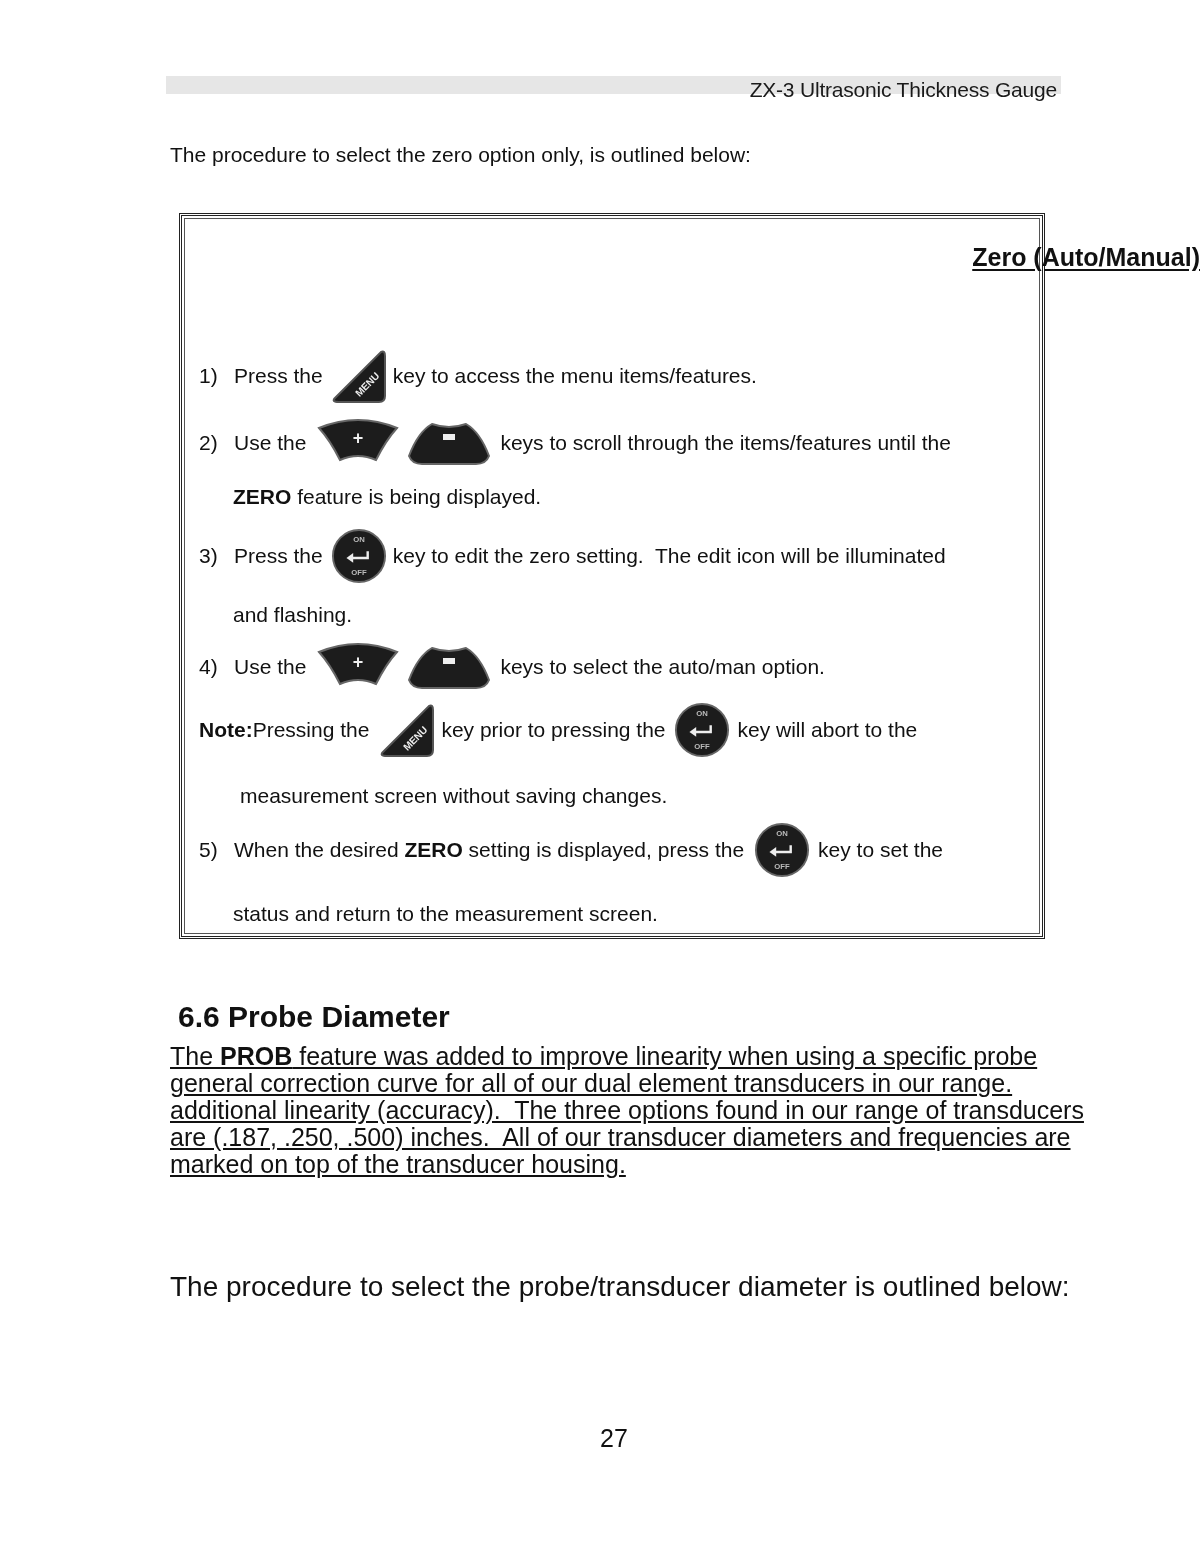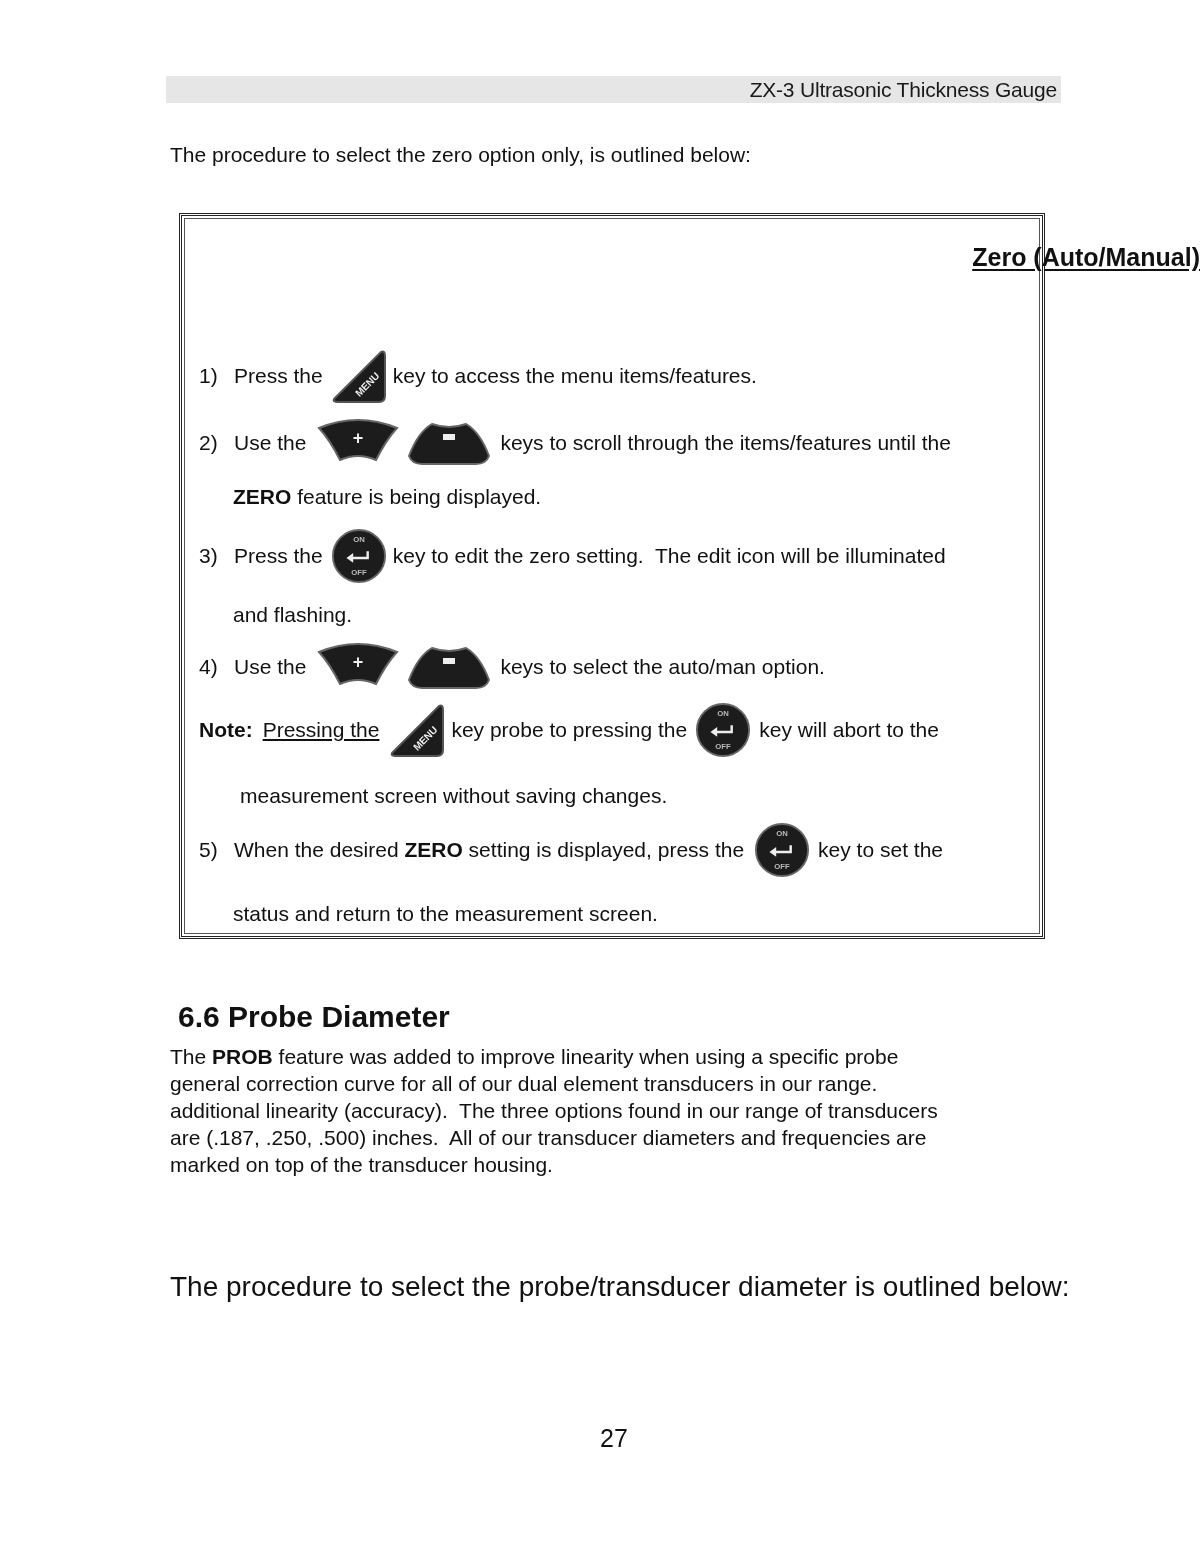--- a/index.html
+++ b/index.html
@@ -1,21 +1,21 @@
 <!DOCTYPE html>
 <html><head>
   <meta charset="utf-8">
   <style>
     html, body { margin: 0; padding: 0; background: #ffffff; }
     body {
       width: 1200px; height: 1552px; position: relative; overflow: hidden;
       font-family: "Liberation Sans", sans-serif; color: #111111;
     }
     .header-bar {
-      position: absolute; left: 166px; top: 76px; width: 895px; height: 27px;
+      position: absolute; left: 166px; top: 76px; width: 895px; height: 18px;
       background: #e6e6e6;
     }
     .header-title {
       position: absolute; right: 4px; top: 2px; font-size: 21px; color: #1a1a1a;
       font-family: "Liberation Sans", sans-serif; letter-spacing: -0.2px;
     }
     .intro {
       position: absolute; left: 170px; top: 143px; font-size: 21px;
     }
     .box {
@@ -34,21 +34,21 @@
     }
     .line .num { display: inline-block; width: 35px; }
     .line b { font-weight: bold; }
     .key { display: inline-block; vertical-align: middle; }
     .key svg { display: block; }
     .section-title {
       position: absolute; left: 178px; top: 1000px; font-size: 30px; font-weight: bold;
     }
     .para {
       position: absolute; left: 170px; top: 1043px; width: 900px;
-      font-size: 21px; line-height: 27px;
+      font-size: 25px; line-height: 27px; text-decoration: underline;
     }
     .para2 {
       position: absolute; left: 170px; top: 1271px; font-size: 28px;
     }
     .page-num {
       position: absolute; left: 0; right: 0; top: 1424px; text-align: center; font-size: 25px;
       padding-left: 28px;
     }
   </style>
 </head>
@@ -143,27 +143,27 @@
   <span class="key" style="margin:0 8px 0 2px;">
       <svg width="86" height="50">
         <use href="#minus-key"></use>
       </svg>
     </span>
   <span>keys to select the auto/man option.</span>
 </div>
 
 <div class="line" style="left:199px; top:702px;">
   <b>Note:</b>
-  <span style="margin-left:10px;text-decoration:underline;">Pressing the</span>
+  <span style="">Pressing the</span>
   <span class="key" style="margin:0 6px 0 10px;">
       <svg width="56" height="56">
         <use href="#menu-key"></use>
       </svg>
     </span>
-  <span>key probe to pressing the</span>
+  <span>key prior to pressing the</span>
   <span class="key" style="margin:0 8px 0 8px;">
       <svg width="56" height="56">
         <use href="#onoff-key"></use>
       </svg>
     </span>
   <span>key will abort to the</span>
 </div>
 <div class="line" style="left:240px; top:784px;text-align:right;">
   <span>measurement screen without saving changes.</span>
 </div>

